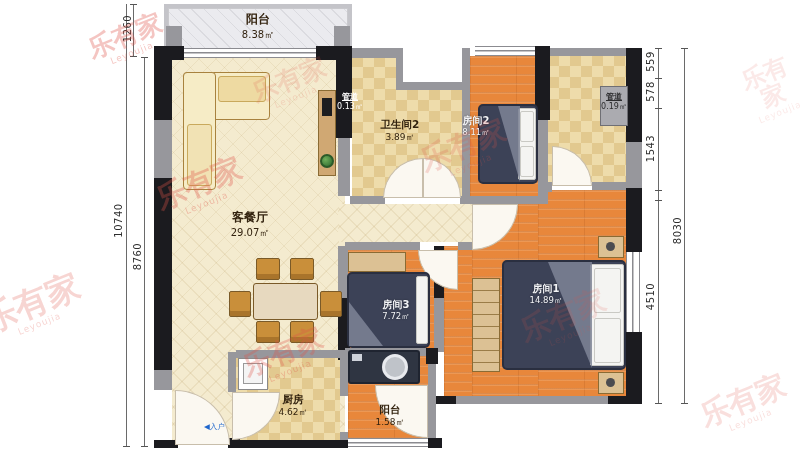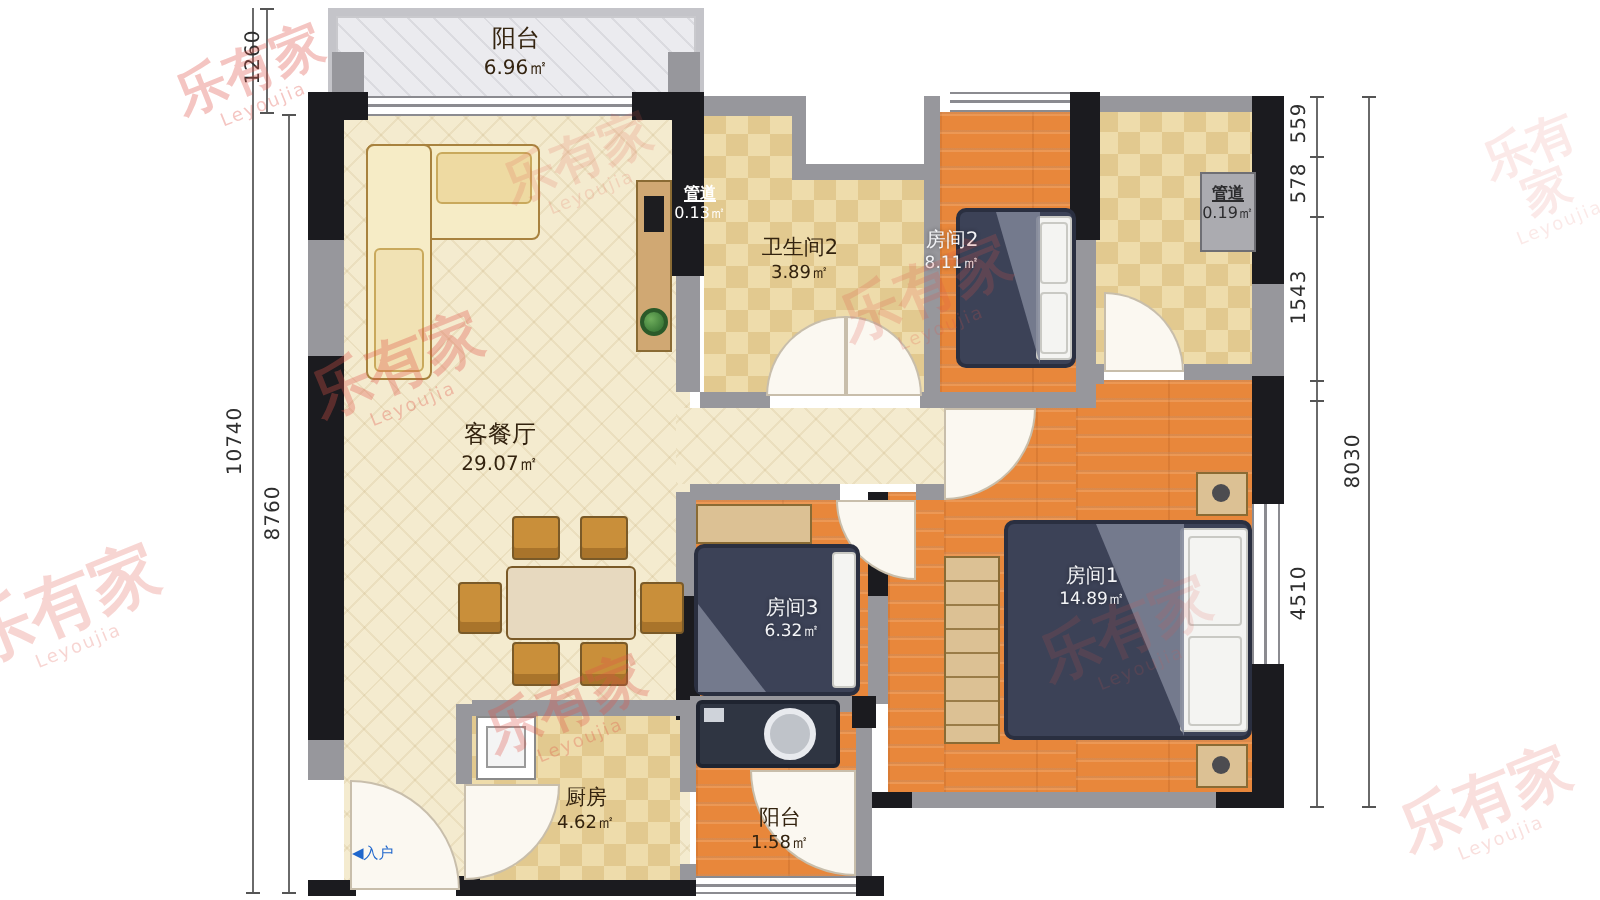--- a/index.html
+++ b/index.html
@@ -36,40 +36,40 @@
   .table{background:#e7d9bf;border:1.5px solid #7a5a28;border-radius:3px;}
   .chair{background:#c98f3a;border:1.5px solid #7a5a28;border-radius:2px;
          box-shadow:inset 0 -5px 0 rgba(110,66,16,.35);}
   .bed{background:#3c4257;border:2px solid #2a2f40;border-radius:5px;}
   .mat{background:#f4f4f2;border:1px solid #c9c9c4;border-radius:2px;}
   .fold{background:#7e8497;opacity:.85;}
   .plant{border-radius:50%;background:radial-gradient(circle at 35% 35%,#6fae5c,#3f7d3a 70%);
          border:2px solid #2b5a29;}
   
   .rlabel{position:absolute;text-align:center;line-height:1.3;color:#33230f;}
-  .rlabel .n{font-weight:normal;font-size:12px;}
+  .rlabel .n{font-weight:bold;font-size:12px;}
   .rlabel .a{font-size:10px;}
   .rlabel.sm .n{font-size:10.5px;}
   .rlabel.sm .a{font-size:9px;}
   .rlabel.onbed{color:#f3f4f7;text-shadow:0 0 2px rgba(0,0,0,.45);}
   .rlabel.onbed .n{font-size:10px;}
   .rlabel.onbed .a{font-size:8.5px;}
   .ductlbl{position:absolute;text-align:center;line-height:1.25;font-size:8px;}
   .ductlbl .n{font-weight:bold;display:block;text-decoration:underline;}
   
   .dimline{position:absolute;width:1px;background:#6a6a6a;}
   .tick{position:absolute;width:7px;height:1px;background:#555;}
   .vdim{position:absolute;width:44px;text-align:center;font-size:10px;color:#2e2e2e;
         transform:rotate(-90deg);letter-spacing:.5px;white-space:nowrap;}
   
   .wm{position:absolute;transform:rotate(-22deg);font-weight:bold;color:#e05348;
       text-align:center;line-height:1;pointer-events:none;z-index:50;}
   .wm .sub{display:block;font-size:9px;font-weight:normal;letter-spacing:1px;margin-top:2px;}
   
-  .entry{position:absolute;color:#1f66cc;font-size:7.5px;white-space:nowrap;z-index:20;}
+  .entry{position:absolute;color:#1f66cc;font-size:7.5px;white-space:nowrap;z-index:20;margin-left:28px;}
 </style>
 </head>
 <body>
 
 <div id="plan">
 
   <div class="abs floor-deck" style="left:168px;top:8px;width:180px;height:44px;"></div>
   <div class="abs floor-cream" style="left:172px;top:57px;width:173px;height:383px;"></div>
   <div class="abs floor-cream" style="left:338px;top:204px;width:140px;height:38px;"></div>
   <div class="abs floor-tile" style="left:352px;top:56px;width:110px;height:140px;"></div>
@@ -209,41 +209,41 @@
 
   <div class="abs furn" style="left:472px;top:278px;width:28px;height:94px;background-image:repeating-linear-gradient(180deg,transparent 0 11px,rgba(138,107,52,.8) 11px 12px);"></div>
   <div class="abs furn" style="left:348px;top:252px;width:58px;height:20px;background-image:linear-gradient(rgba(138,107,52,.8),rgba(138,107,52,.8)) center/100% 1px no-repeat;"></div>
   <div class="abs furn" style="left:598px;top:236px;width:26px;height:22px;"></div>
   <div class="abs" style="left:606px;top:242px;width:9px;height:9px;border-radius:50%;background:#4c4c50;"></div>
   <div class="abs furn" style="left:598px;top:372px;width:26px;height:22px;"></div>
   <div class="abs" style="left:606px;top:378px;width:9px;height:9px;border-radius:50%;background:#4c4c50;"></div>
 
   <div class="rlabel" style="left:208px;top:12px;width:100px;">
     <div class="n">阳台</div>
-    <div class="a">6.96㎡</div>
+    <div class="a">8.38㎡</div>
   </div>
   <div class="rlabel" style="left:200px;top:210px;width:100px;">
     <div class="n">客餐厅</div>
     <div class="a">29.07㎡</div>
   </div>
   <div class="rlabel sm" style="left:355px;top:118px;width:90px;">
     <div class="n">卫生间2</div>
     <div class="a">3.89㎡</div>
   </div>
   <div class="rlabel onbed" style="left:448px;top:114px;width:56px;z-index:10;">
     <div class="n">房间2</div>
     <div class="a">8.11㎡</div>
   </div>
   <div class="rlabel onbed" style="left:514px;top:282px;width:64px;z-index:10;">
     <div class="n">房间1</div>
     <div class="a">14.89㎡</div>
   </div>
   <div class="rlabel onbed" style="left:368px;top:298px;width:56px;z-index:10;">
     <div class="n">房间3</div>
-    <div class="a">6.32㎡</div>
+    <div class="a">7.72㎡</div>
   </div>
   <div class="rlabel sm" style="left:248px;top:393px;width:90px;">
     <div class="n">厨房</div>
     <div class="a">4.62㎡</div>
   </div>
   <div class="rlabel sm" style="left:345px;top:403px;width:90px;">
     <div class="n">阳台</div>
     <div class="a">1.58㎡</div>
   </div>
 

